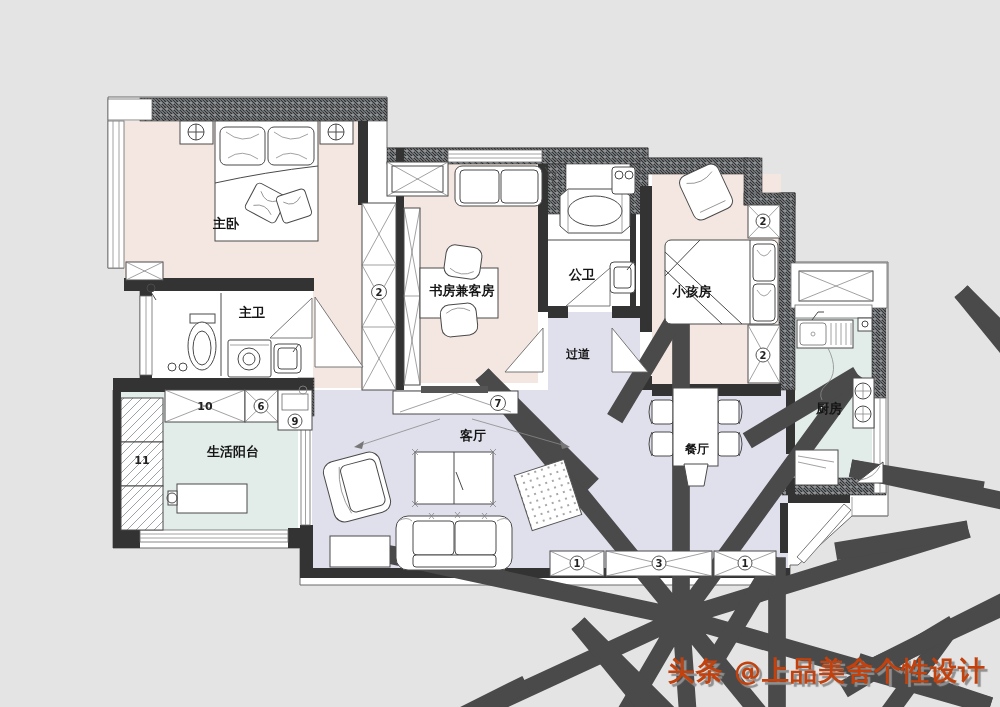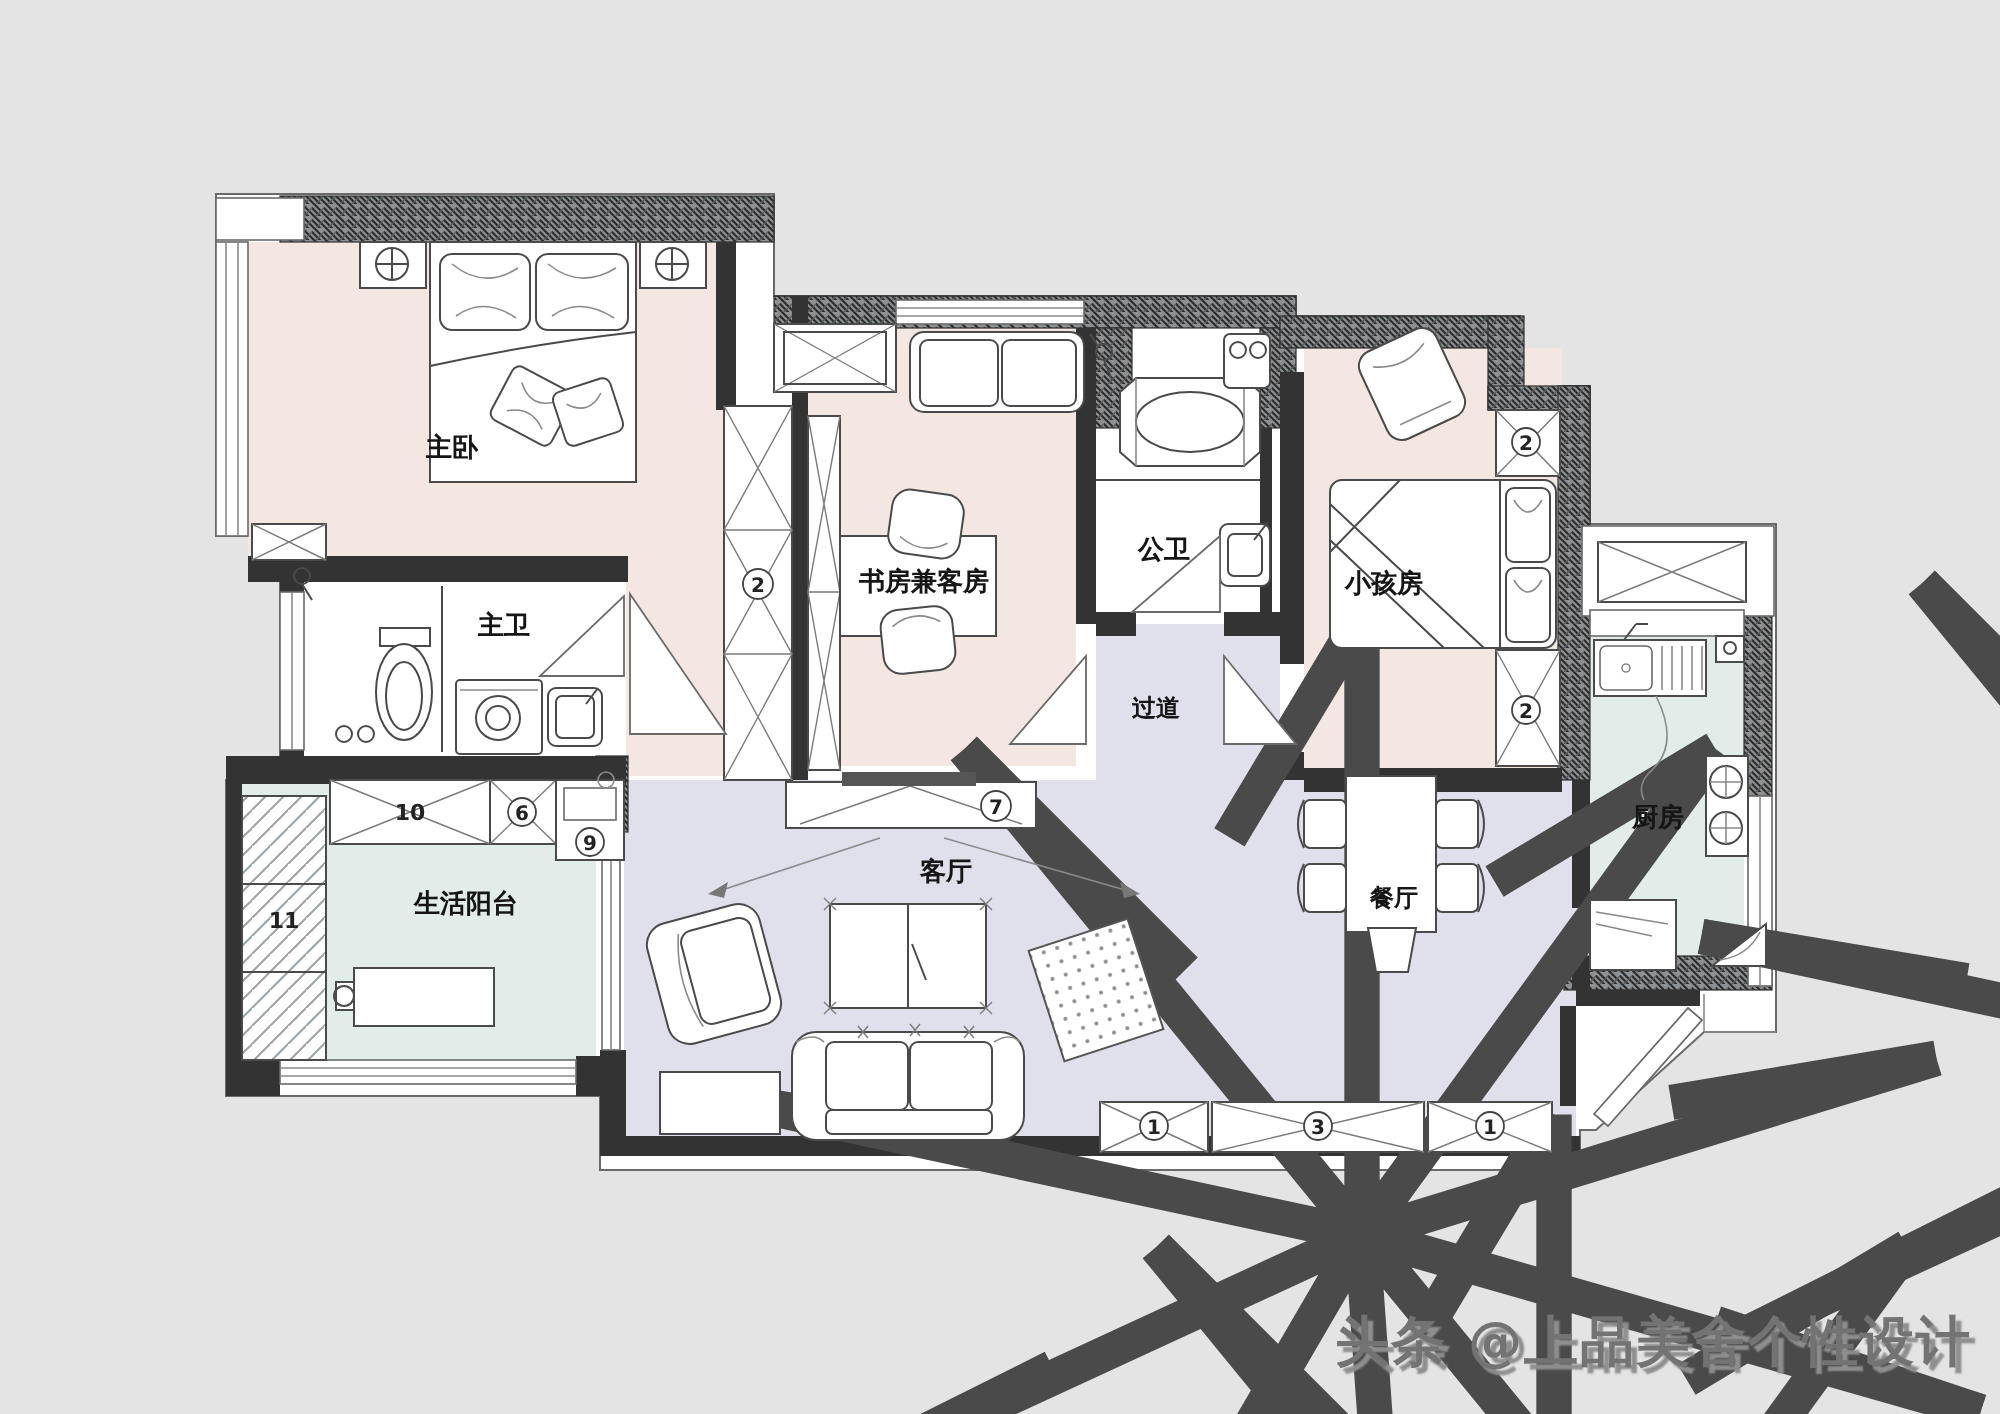--- a/index.html
+++ b/index.html
@@ -22,21 +22,21 @@
   .xln{stroke:#7a7a7a;stroke-width:.7;fill:none;}
   .lbl{font-weight:bold;font-size:13px;fill:#151515;text-anchor:middle;}
   .lbl-s{font-weight:bold;font-size:12px;fill:#151515;text-anchor:middle;}
   .num{font-weight:bold;font-size:10px;fill:#222;text-anchor:middle;}
   .badge{fill:#ffffff;stroke:#444;stroke-width:.9;}
   .door{fill:#ffffff;stroke:#6a6a6a;stroke-width:.9;}
   .glass{fill:url(#glasshatch);stroke:#4a4a4a;stroke-width:1;}
   .dots{fill:url(#dotpat);stroke:#555;stroke-width:1;}
   #watermark{
     position:absolute;right:14px;top:653px;
-    font-size:27px;font-weight:bold;color:#737373;
+    font-size:27px;font-weight:bold;color:#c2410c;
     letter-spacing:1px;white-space:nowrap;
     text-shadow:3px 3px 1px #8f8f8f;
   }
 </style>
 </head>
 <body>
 
 <svg width="1000" height="707" viewBox="0 0 1000 707">
   <defs>
     <pattern id="hatch" patternUnits="userSpaceOnUse" width="6" height="6">

